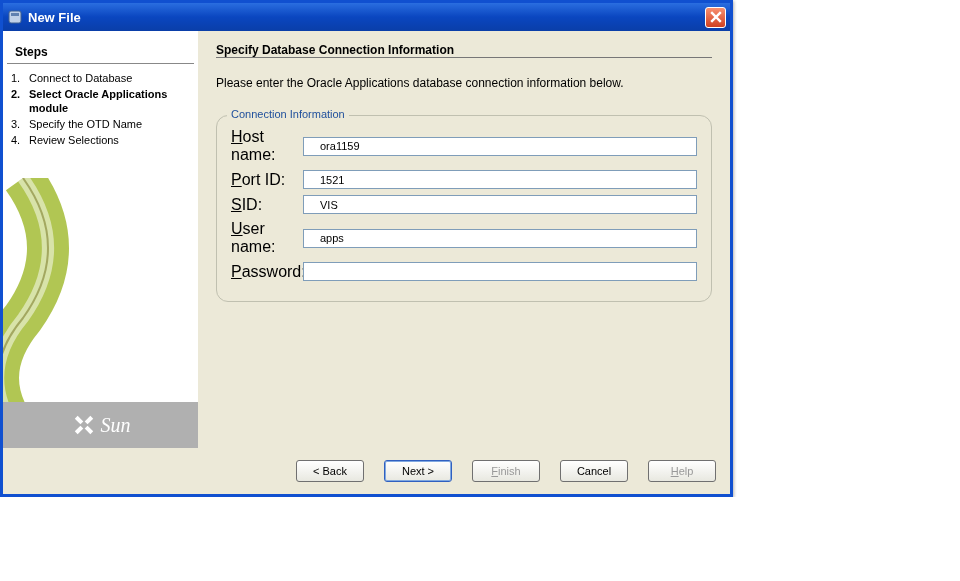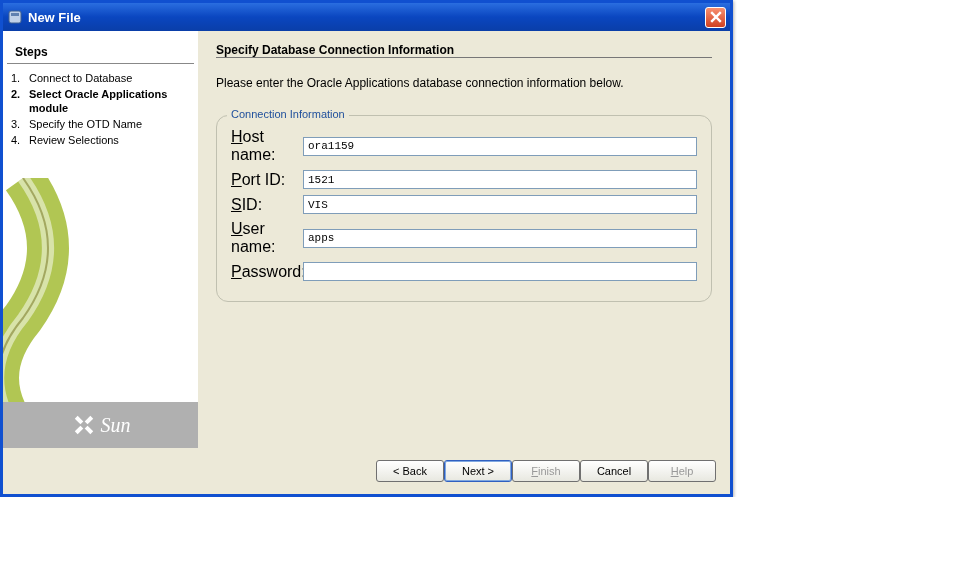--- a/index.html
+++ b/index.html
@@ -158,36 +158,36 @@
     width: 72px;
     font-size: 16px;
   }
   .field-label .ul { text-decoration: underline; }
   .field-input {
     flex: 1;
     height: 19px;
     border: 1px solid #7f9db9;
     background: #fff;
     font-size: 11px;
-    padding: 1px 4px;
-    font-family: Liberation Mono, monospace;
+    padding: 1px 16px;
+    font-family: Liberation Sans, sans-serif;
   }
 
   .button-bar {
     position: absolute;
     left: 4px;
     right: 0;
     bottom: 0;
     height: 46px;
     background: #ece9d8;
     display: flex;
     justify-content: flex-end;
     align-items: center;
     padding-right: 14px;
-    gap: 0;
+    gap: 20px;
   }
   .btn {
     min-width: 68px;
     height: 22px;
     font-size: 11px;
     font-family: Tahoma, Arial, sans-serif;
     border: 1px solid #707070;
     border-radius: 3px;
     background: linear-gradient(to bottom, #ffffff, #e8e8e0);
     cursor: pointer;

